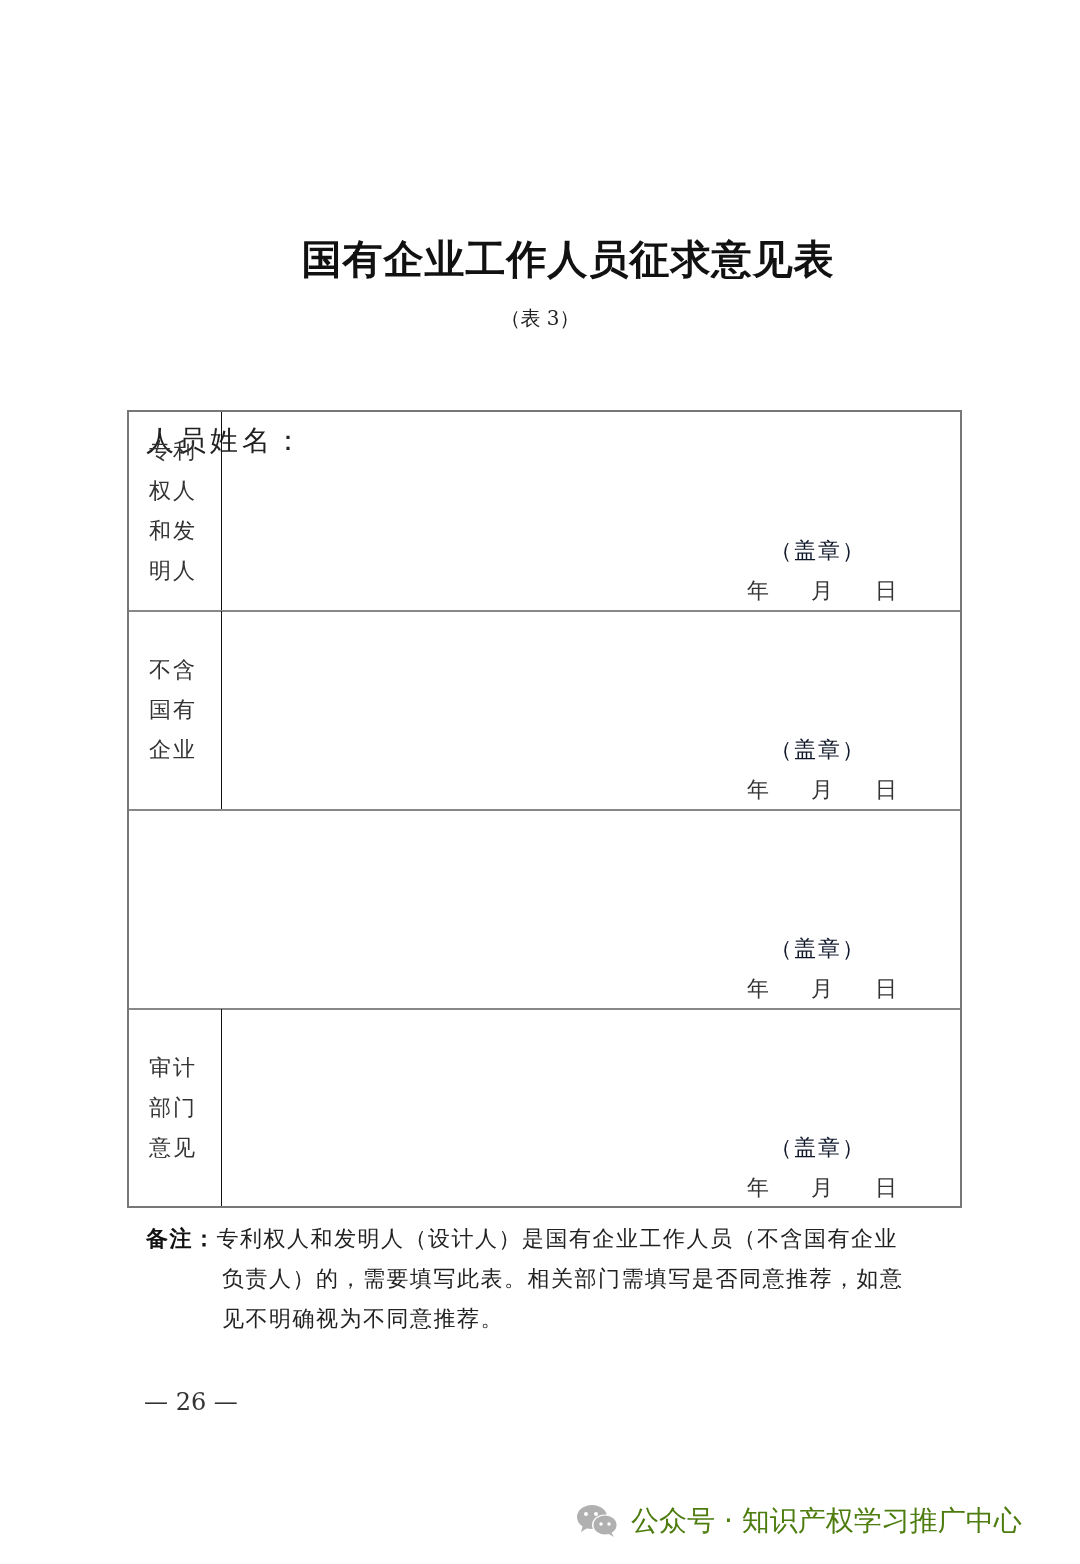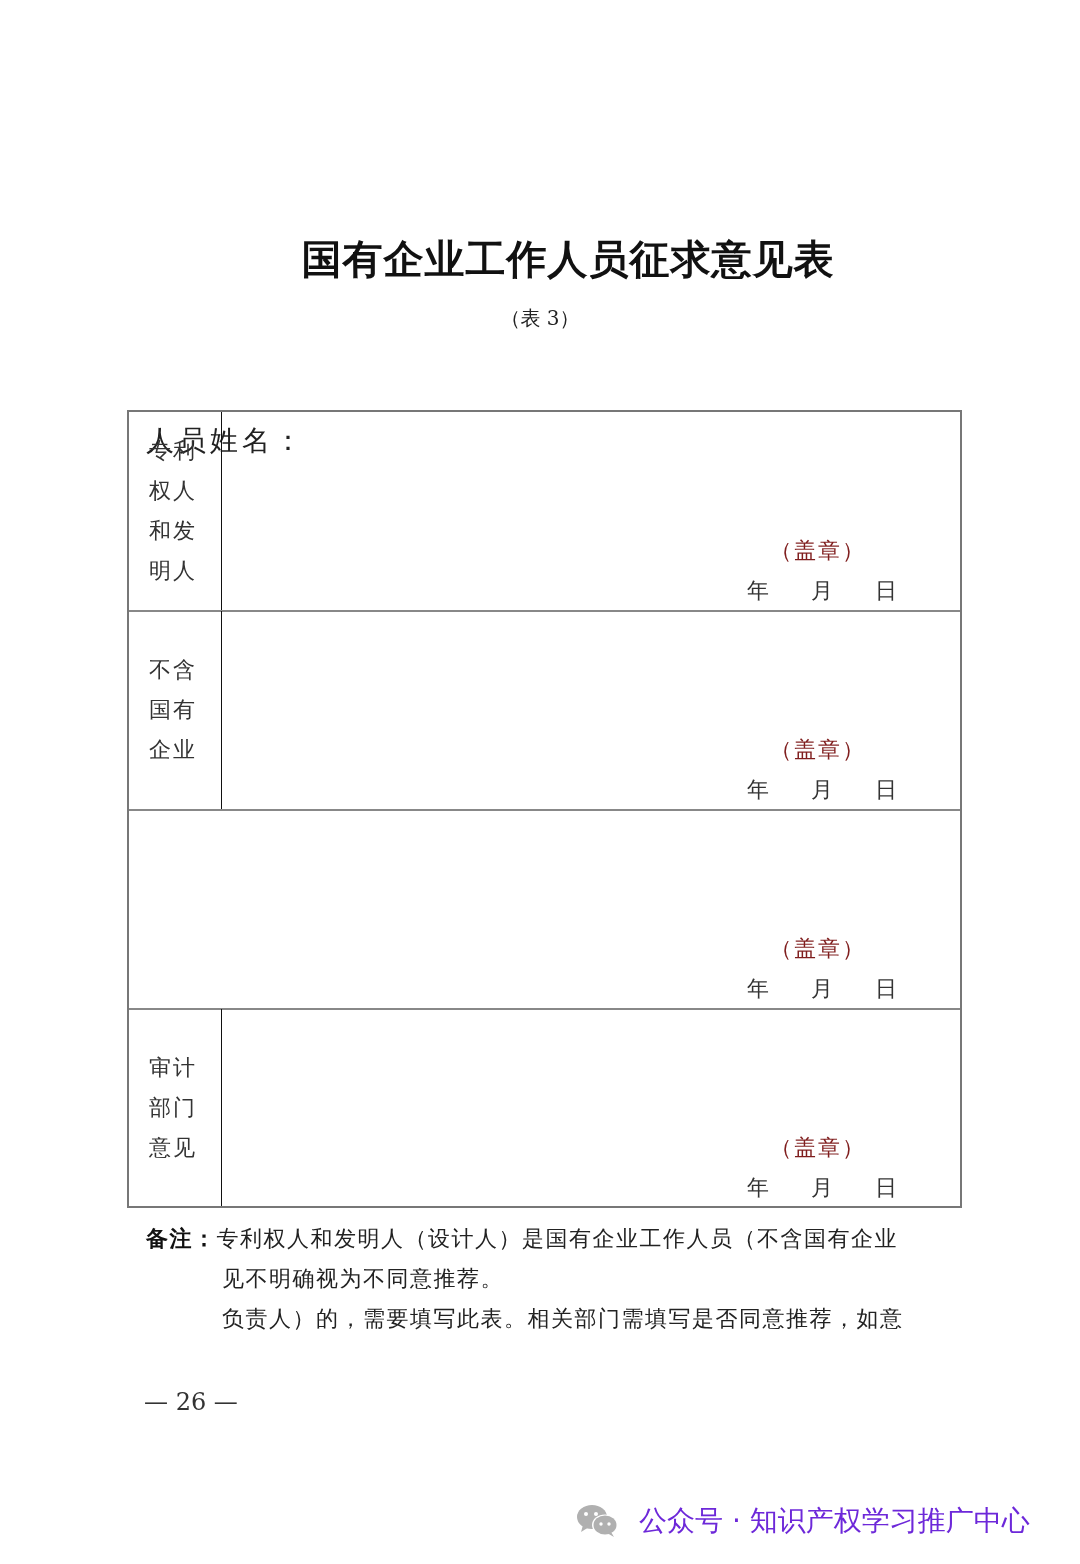--- a/index.html
+++ b/index.html
@@ -33,41 +33,41 @@
     display:flex; align-items:center; justify-content:center;
   }
   .label-text {
     width:52px; font-size:22px; line-height:40px; letter-spacing:2px; color:#333;
     word-break:break-all; text-align:left;
   }
   .content-cell {
     position:absolute; left:93px; top:0; right:0; height:100%;
   }
   .seal {
-    position:absolute; left:548px; top:124px; font-size:22px; color:#7f1d1d; letter-spacing:2px;font-family:Liberation Mono, monospace;
+    position:absolute; left:548px; top:124px; font-size:22px; color:#0f172a; letter-spacing:2px;font-family:Liberation Mono, monospace;
   }
   .date {
     position:absolute; left:525px; top:164px; font-size:22px; color:#333;
     display:flex;
   }
   .date span { display:inline-block; }
   .date .y { width:64px; }
   .date .m { width:64px; }
   .note {
     position:absolute; left:146px; top:1218px; width:810px; font-size:22px; line-height:40px; color:#222;
   }
   .note-label { font-weight:bold; color:#111; }
   .note-line1 { display:block; letter-spacing:1.5px; }
   .note-rest { display:block; padding-left:76px; letter-spacing:1.5px; }
   .page-num {
     position:absolute; left:144px; top:1388px; font-size:24px; color:#333;
   }
   .watermark {
-    position:absolute; left:575px; top:1502px; display:flex; align-items:center; gap:18px;
-    font-family:"DejaVu Sans","Liberation Sans",sans-serif; font-size:28px; color:#6d28d9;
+    position:absolute; left:575px; top:1502px; display:flex; align-items:center; gap:10px;
+    font-family:"DejaVu Sans","Liberation Sans",sans-serif; font-size:28px; color:#4d7c0f;
   }
   .wm-icon { width:46px; height:36px; position:relative; }
 </style>
 </head>
 <body>
 
 <div class="title">国有企业工作人员征求意见表</div>
 <div class="subtitle">（表 3）</div>
 <div class="name-label">人员姓名：</div>
 
@@ -118,22 +118,22 @@
         <span class="y">年</span>
         <span class="m">月</span>
         <span>日</span>
       </div>
     </div>
   </div>
 </div>
 
 <div class="note">
   <span class="note-line1"><span class="note-label">备注：</span><span>专利权人和发明人（设计人）是国有企业工作人员（不含国有企业</span></span>
+  <span class="note-rest">负责人）的，需要填写此表。相关部门需填写是否同意推荐，如意</span>
   <span class="note-rest">见不明确视为不同意推荐。</span>
-  <span class="note-rest">负责人）的，需要填写此表。相关部门需填写是否同意推荐，如意</span>
 </div>
 
 <div class="page-num">— 26 —</div>
 
 <div class="watermark">
   <span class="wm-icon">
     <svg width="46" height="36" viewBox="0 0 46 36">
       <ellipse cx="17" cy="14" rx="15" ry="12" fill="#b0b0b0"></ellipse>
       <path d="M8 22 L6 29 L14 24 Z" fill="#b0b0b0"></path>
       <ellipse cx="30" cy="22" rx="13" ry="10.5" fill="#ffffff"></ellipse>

